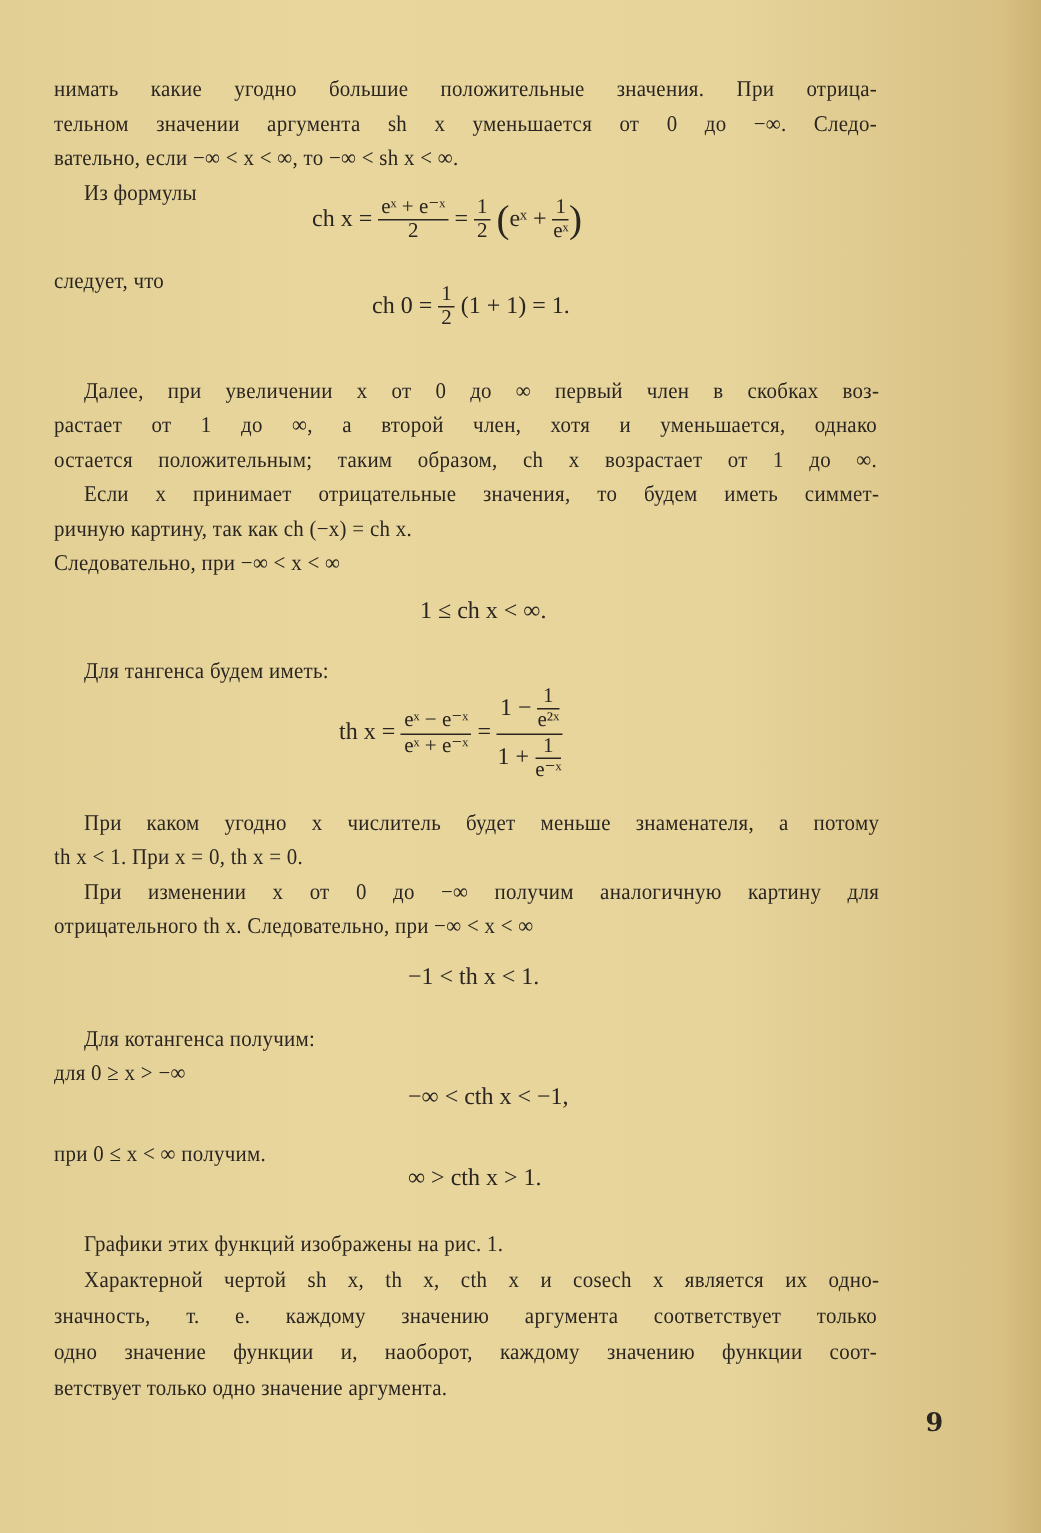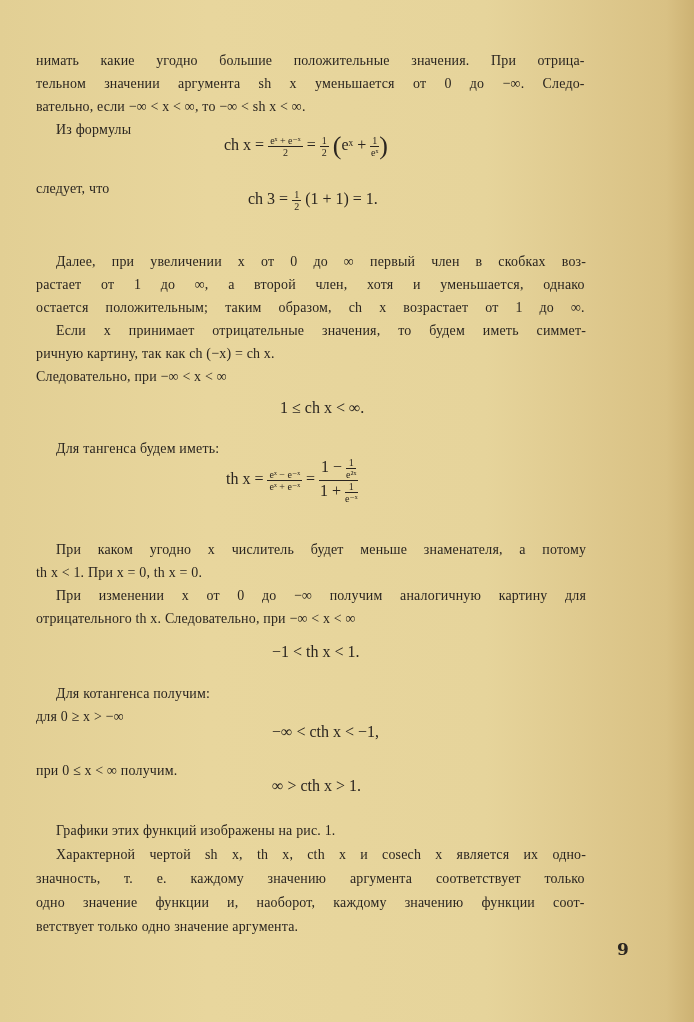--- a/index.html
+++ b/index.html
@@ -20,56 +20,56 @@
   }
   .justify { text-align: justify; text-align-last: justify; }
   .indent { left: 56px; width: 570px; }
   .formula {
     position: absolute; font-size: 16px; white-space: nowrap;
     font-family: "Liberation Serif", "DejaVu Serif", serif;
   }
   .frac { display: inline-block; vertical-align: middle; text-align: center; }
   .frac > span { display: block; line-height: 1.1; }
   .frac .num { border-bottom: 1px solid #2a2520; padding: 0 2px; }
-  .small { font-size: 10px; }
+  .small { font-size: 14px; }
   .paren { font-size: 26px; vertical-align: middle; }
   .pagenum { position: absolute; left: 617px; top: 922px; font-size: 17px; font-weight: bold; }
 </style>
 </head>
 <body>
 
 <div class="page">
 
   <div class="line justify" style="top:32px">нимать какие угодно большие положительные значения. При отрица-</div>
   <div class="line justify" style="top:55px">тельном значении аргумента sh x уменьшается от 0 до  −∞. Следо-</div>
   <div class="line" style="top:78px">вательно, если  −∞ &lt; x &lt; ∞,  то  −∞ &lt; sh x &lt; ∞.</div>
   <div class="line indent" style="top:101px">Из формулы</div>
 
-  <div class="formula" style="left:224px; top:114px">
+  <div class="formula" style="left:208px; top:114px">
     <span>ch x =</span>
     <span class="frac">
       <span class="num small">eˣ + e⁻ˣ</span>
       <span class="small">2</span>
     </span>
     <span>=</span>
     <span class="frac">
       <span class="num small">1</span>
       <span class="small">2</span>
     </span>
     <span class="paren">(</span><span>eˣ +</span>
     <span class="frac">
       <span class="num small">1</span>
       <span class="small">eˣ</span>
     </span><span class="paren">)</span>
   </div>
 
   <div class="line" style="top:160px">следует, что</div>
 
   <div class="formula" style="left:248px; top:172px">
-    <span>ch 3 =</span>
+    <span>ch 0 =</span>
     <span class="frac">
       <span class="num small">1</span>
       <span class="small">2</span>
     </span>
     <span>(1 + 1) = 1.</span>
   </div>
 
   <div class="line indent justify" style="top:233px">Далее, при увеличении x от 0 до ∞ первый член в скобках воз-</div>
   <div class="line justify" style="top:256px">растает от 1 до ∞, а второй член, хотя и уменьшается, однако</div>
   <div class="line justify" style="top:279px">остается положительным; таким образом, ch x возрастает от 1 до ∞.</div>

